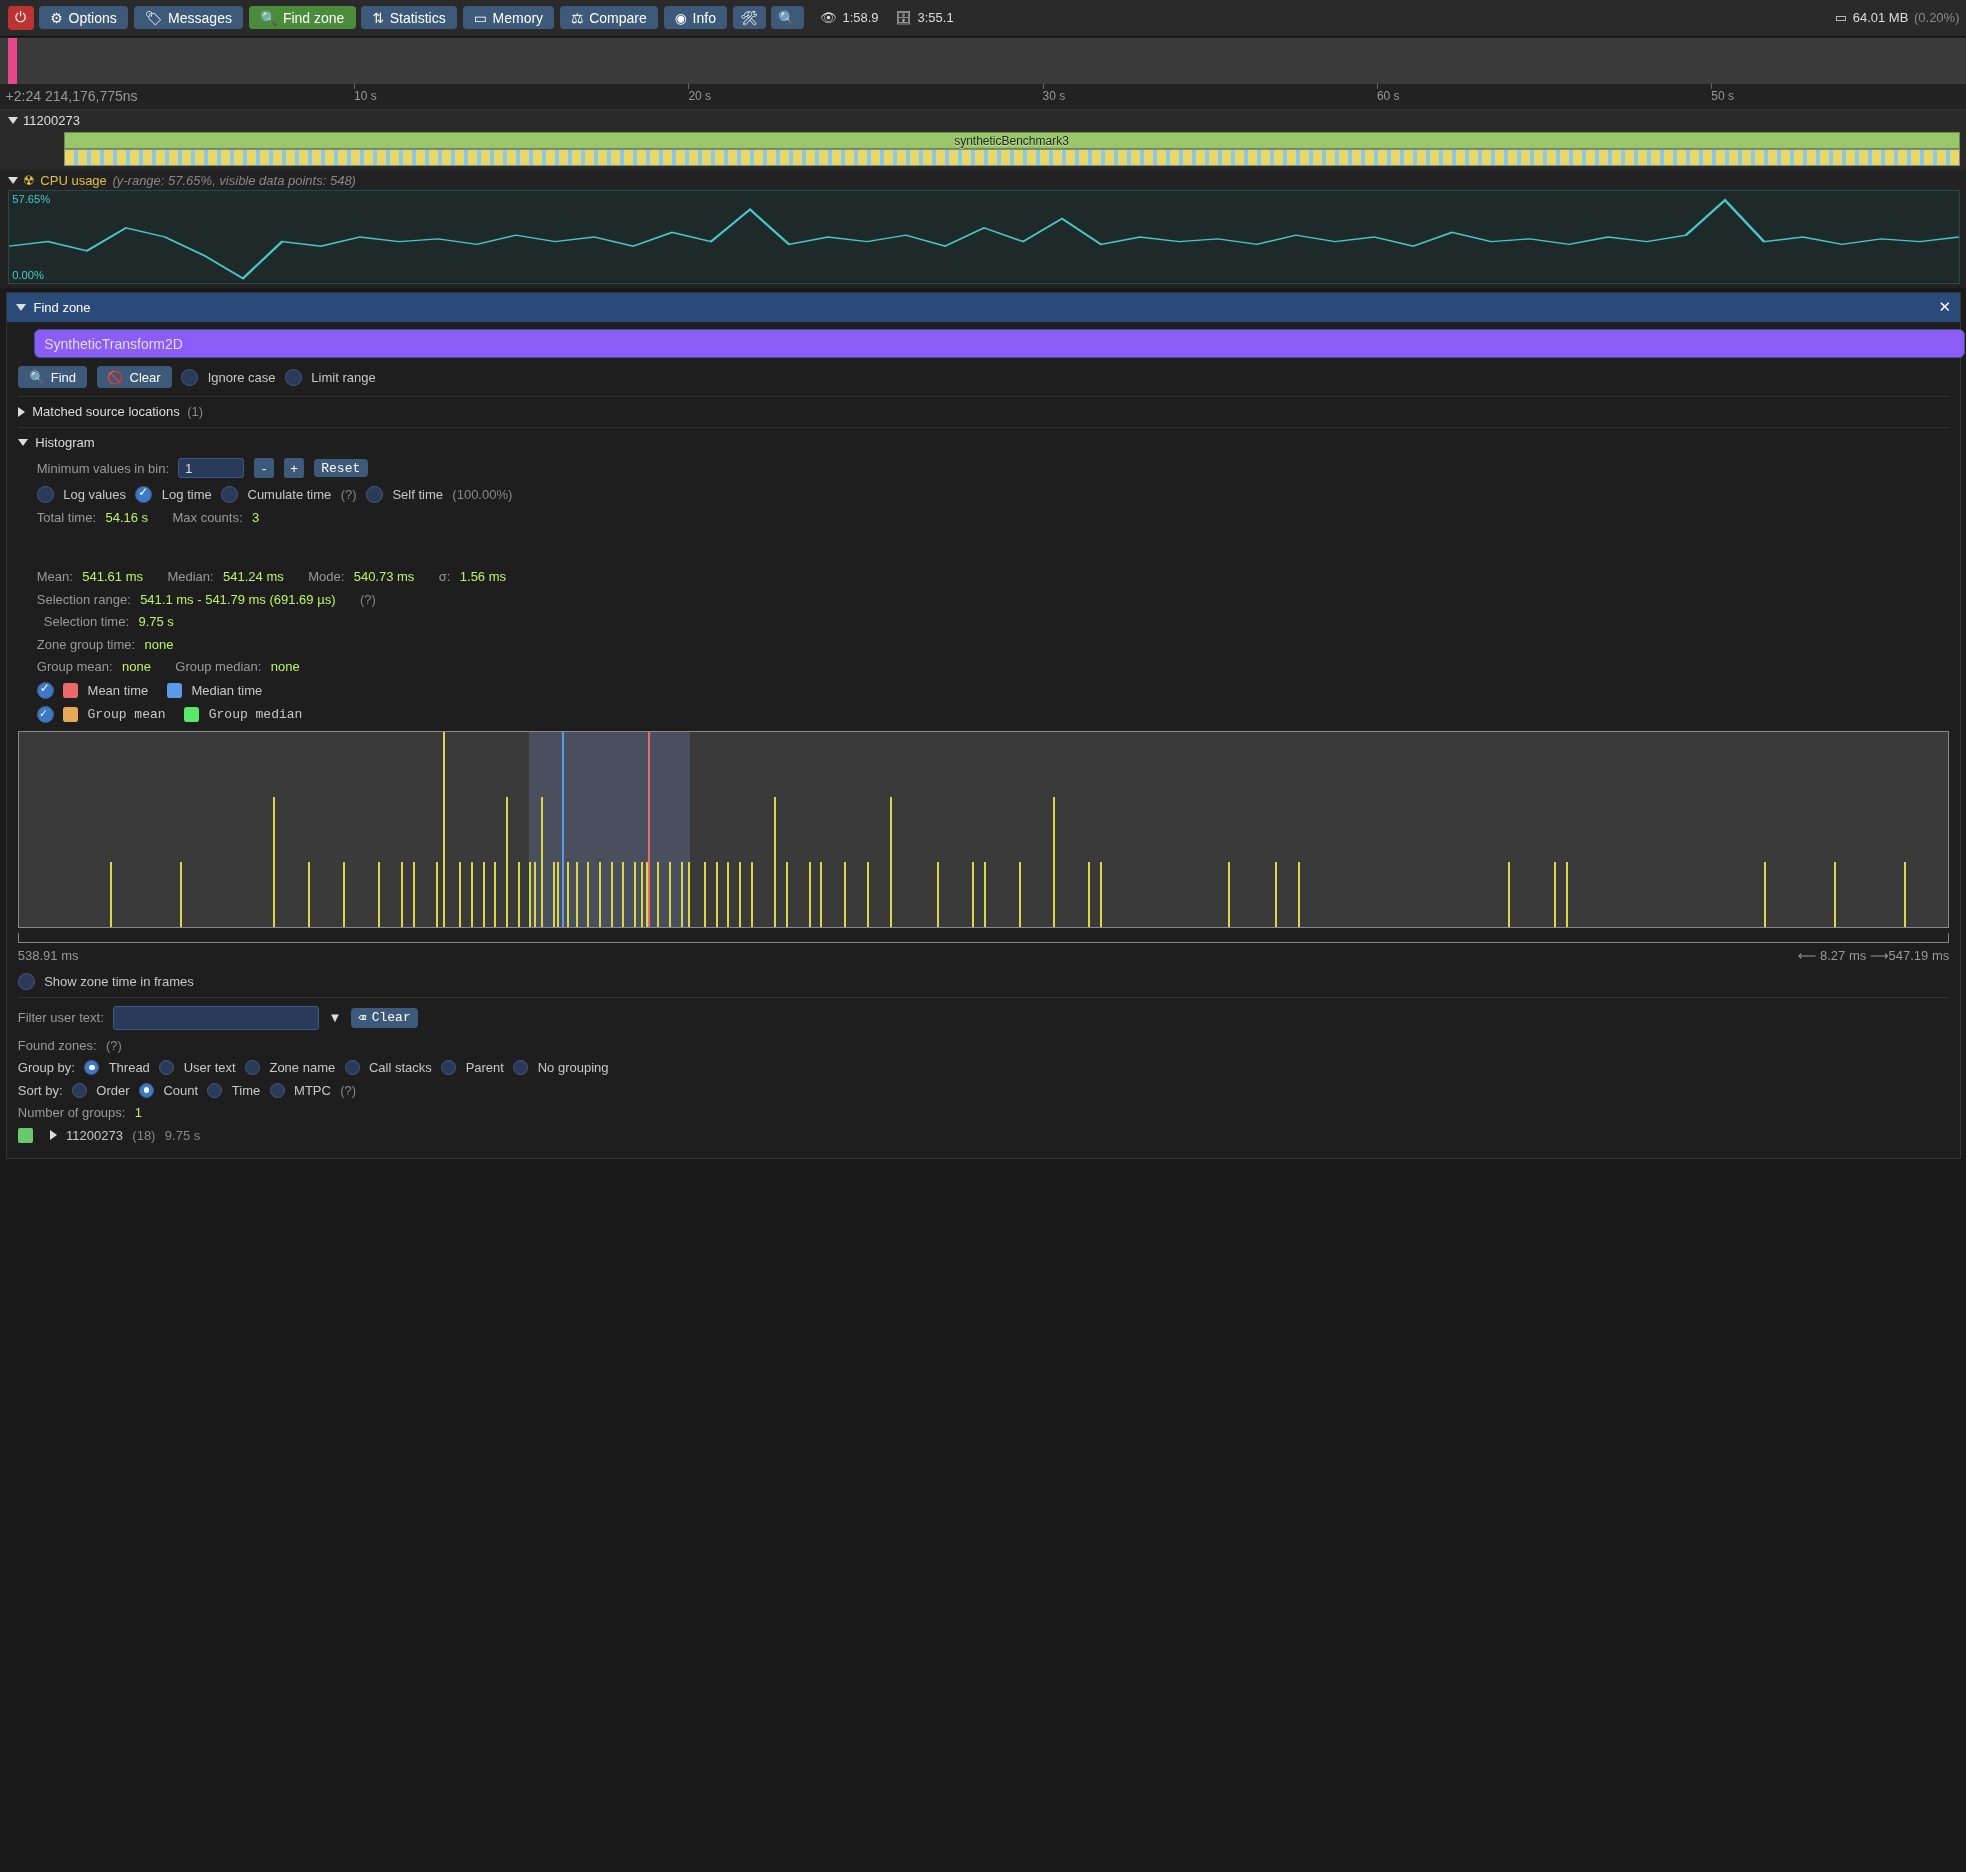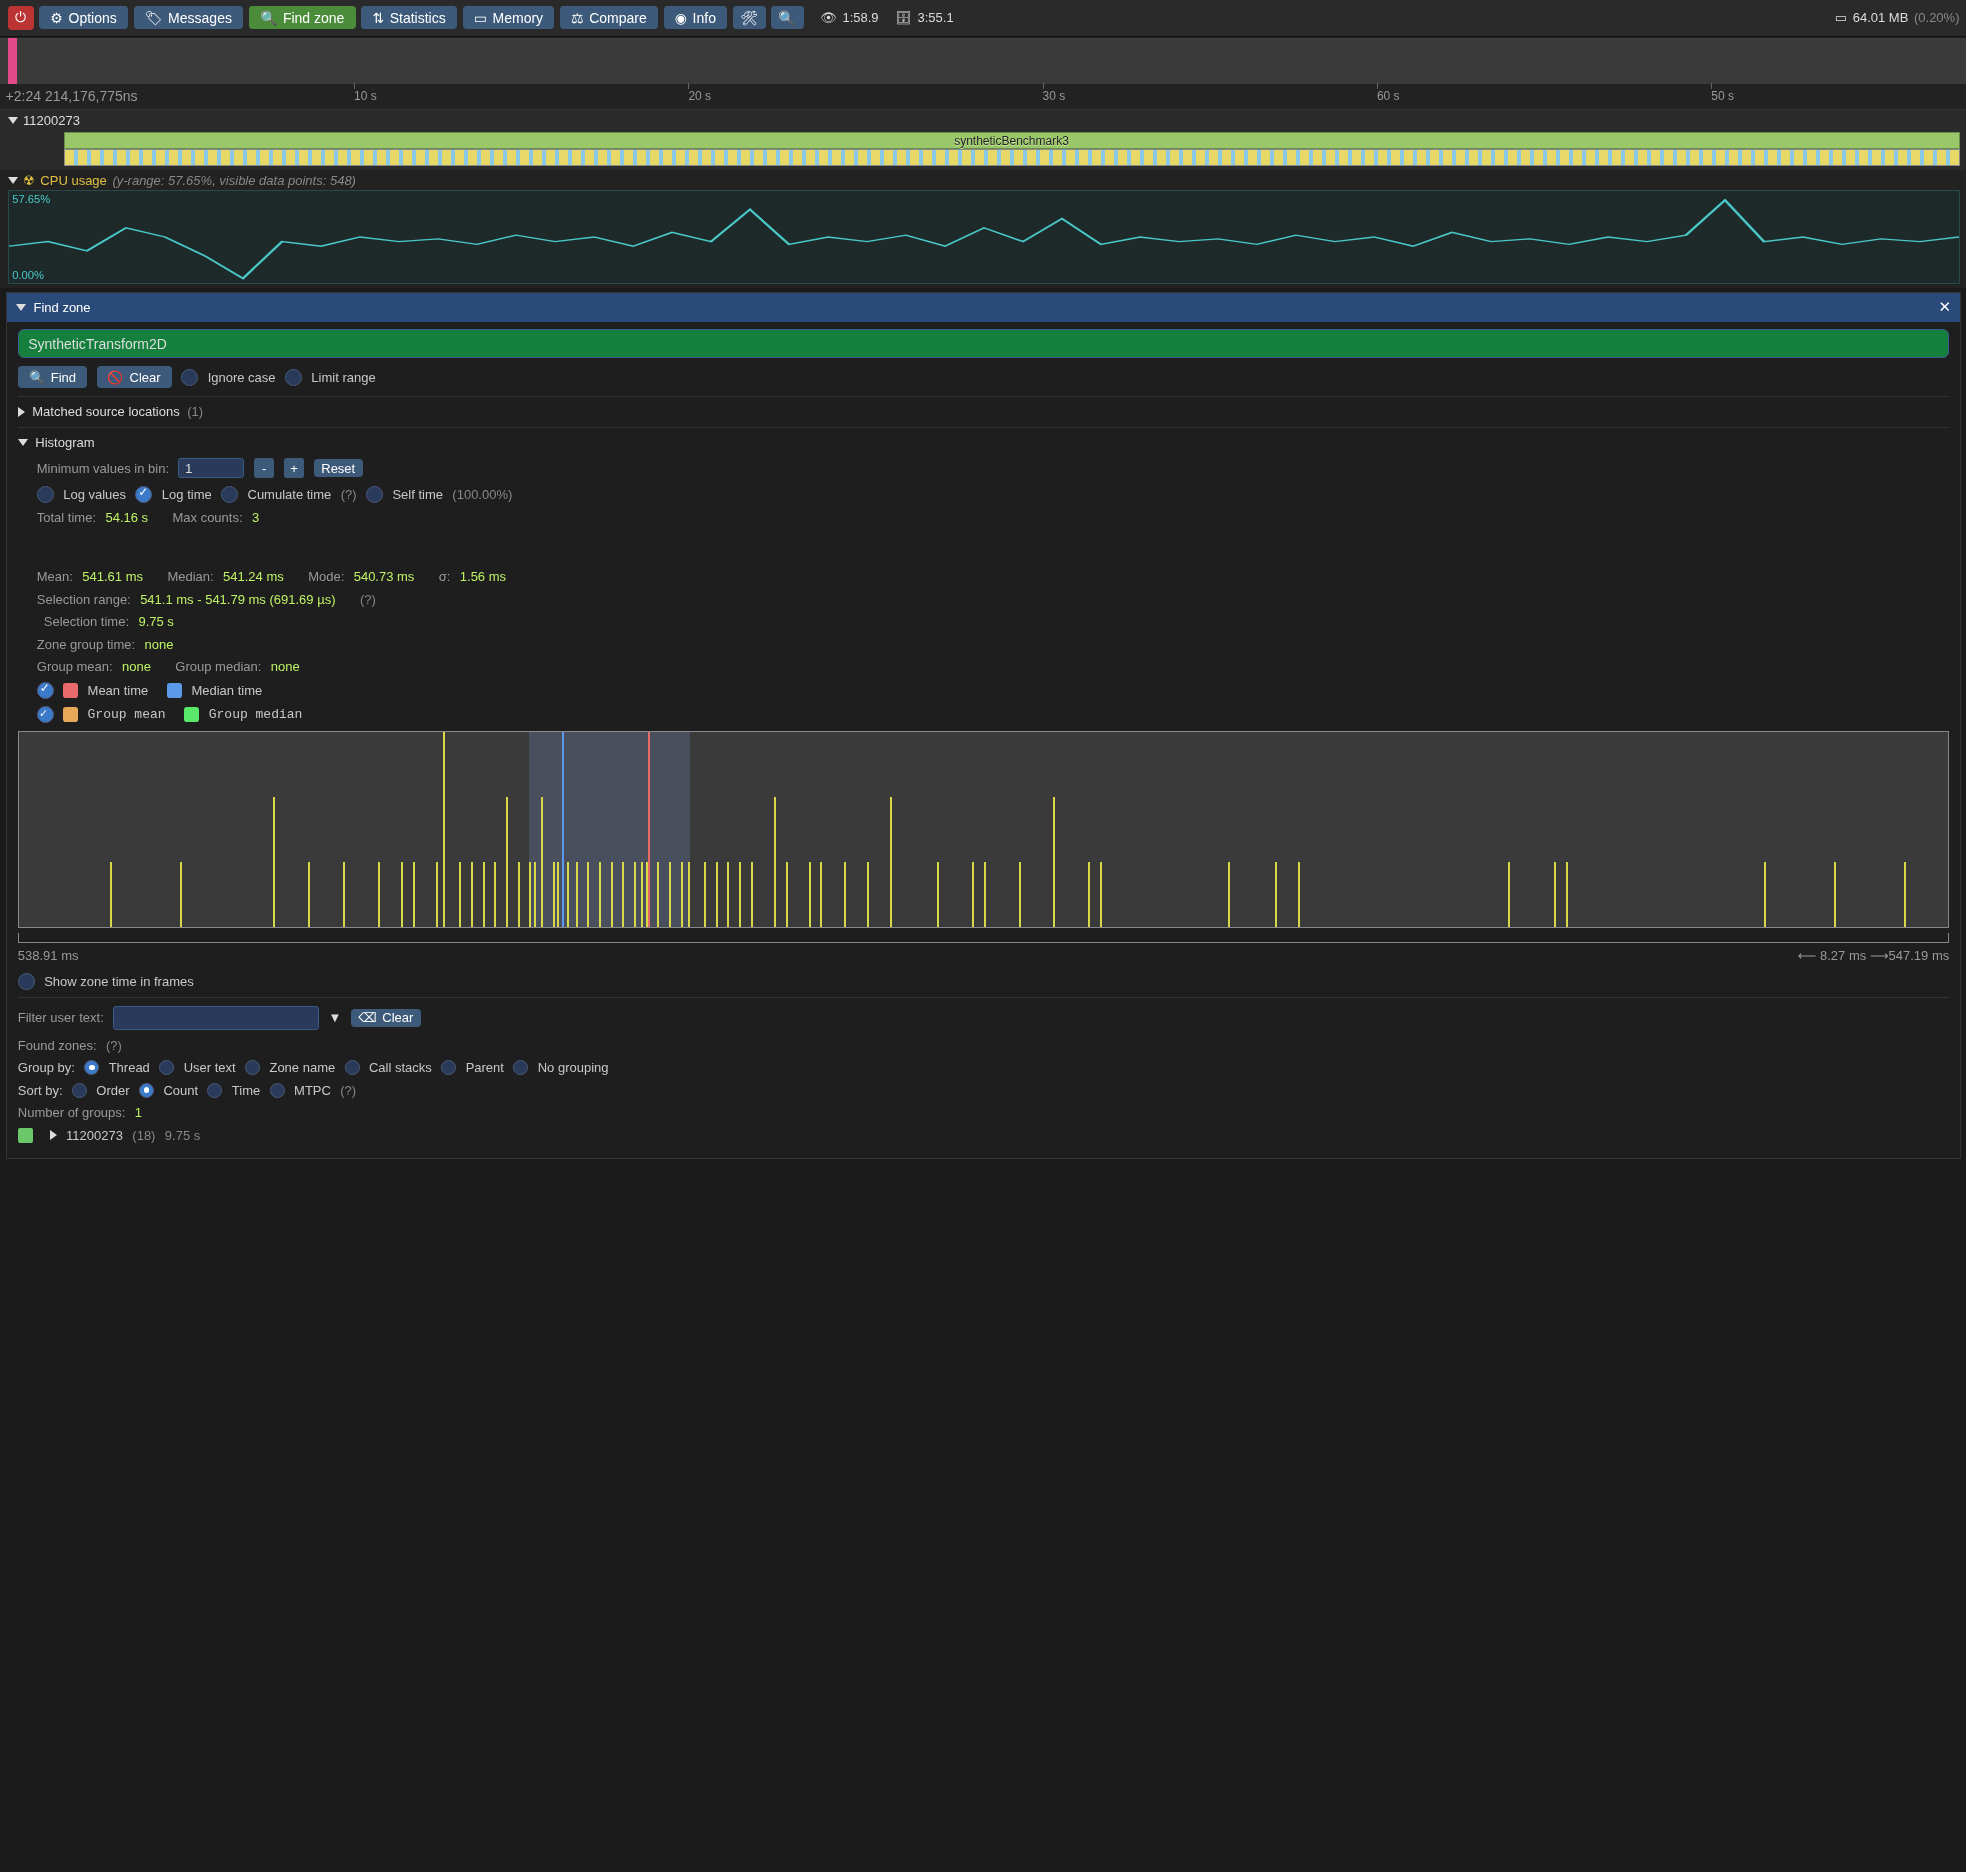--- a/index.html
+++ b/index.html
@@ -30,24 +30,24 @@
 .cpu-chart { height: 94px; background: #1e2a2a; position: relative; border: 0.9px solid #2a4a4a; margin-top: 1.9px; }
 .cpu-chart .lbl-top { position: absolute; top: 1.9px; left: 3.7px; color: #4ac8c8; font-size: 11.2px; }
 .cpu-chart .lbl-bot { position: absolute; bottom: 1.9px; left: 3.7px; color: #4ac8c8; font-size: 11.2px; }
 .cpu-chart svg { width: 100%; height: 100%; }
 .cpu-chart polyline { fill: none; stroke: #4ac8c8; stroke-width: 1.5; }
 .panel { background: #1e1e1e; border: 0.9px solid #333; margin: 3.7px 5.6px; }
 .panel-header { background: #2a4a7a; color: #fff; padding: 5.6px 9.4px; display: flex; align-items: center; justify-content: space-between; }
 .panel-header .left { display: flex; align-items: center; gap: 7.5px; }
 .panel-header .close { cursor: pointer; font-size: 15px; }
 .panel-body { padding: 7.5px 11.2px; }
-.search-input { width: 100%; background: #15803d; border: 0.9px solid #3a5a8a; color: #ddd; padding: 5.6px 9.4px; border-radius: 6px; font-size: 14px; }
+.search-input { width: 100%; background: #8b5cf6; border: 0.9px solid #3a5a8a; color: #ddd; padding: 5.6px 9.4px; border-radius: 6px; font-size: 14px; margin-left: 16px; }
 .row { display: flex; align-items: center; gap: 9.4px; margin: 7.5px 0; flex-wrap: wrap; }
 .btn { display: inline-flex; align-items: center; gap: 5.6px; padding: 3.7px 11.2px; background: #3d5a7a; color: #fff; border-radius: 3.7px; cursor: pointer; }
-.btn.small { padding: 1.9px 7.5px; }
+.btn.small { padding: 1.9px 7.5px; font-family: Liberation Mono, monospace; }
 .checkbox { width: 17px; height: 17px; border-radius: 8.4px; background: #2a3a5a; border: 0.9px solid #4a5a7a; display: inline-block; position: relative; cursor: pointer; }
 .checkbox.checked { background: #3a7ac8; }
 .checkbox.checked::after { content: "✓"; color: #fff; position: absolute; left: 1.9px; top: -1.9px; font-size: 12px; }
 .section-hdr { display: flex; align-items: center; gap: 7.5px; color: #ddd; margin: 7.5px 0; }
 .dim { color: #888; }
 .divider { height: 0.9px; background: #333; margin: 5.6px 0; }
 .stat-label { color: #999; }
 .stat-val { color: #bef264; margin-right: 15px; }
 .num-input { width: 66px; background: #2a3a5a; border: 0.9px solid #3a5a8a; color: #ddd; padding: 1.9px 5.6px; border-radius: 2.8px; text-align: left; }
 .sq-btn { width: 20.6px; height: 20.6px; background: #3d5a7a; color: #fff; border-radius: 2.8px; display: inline-flex; align-items: center; justify-content: center; cursor: pointer; }

